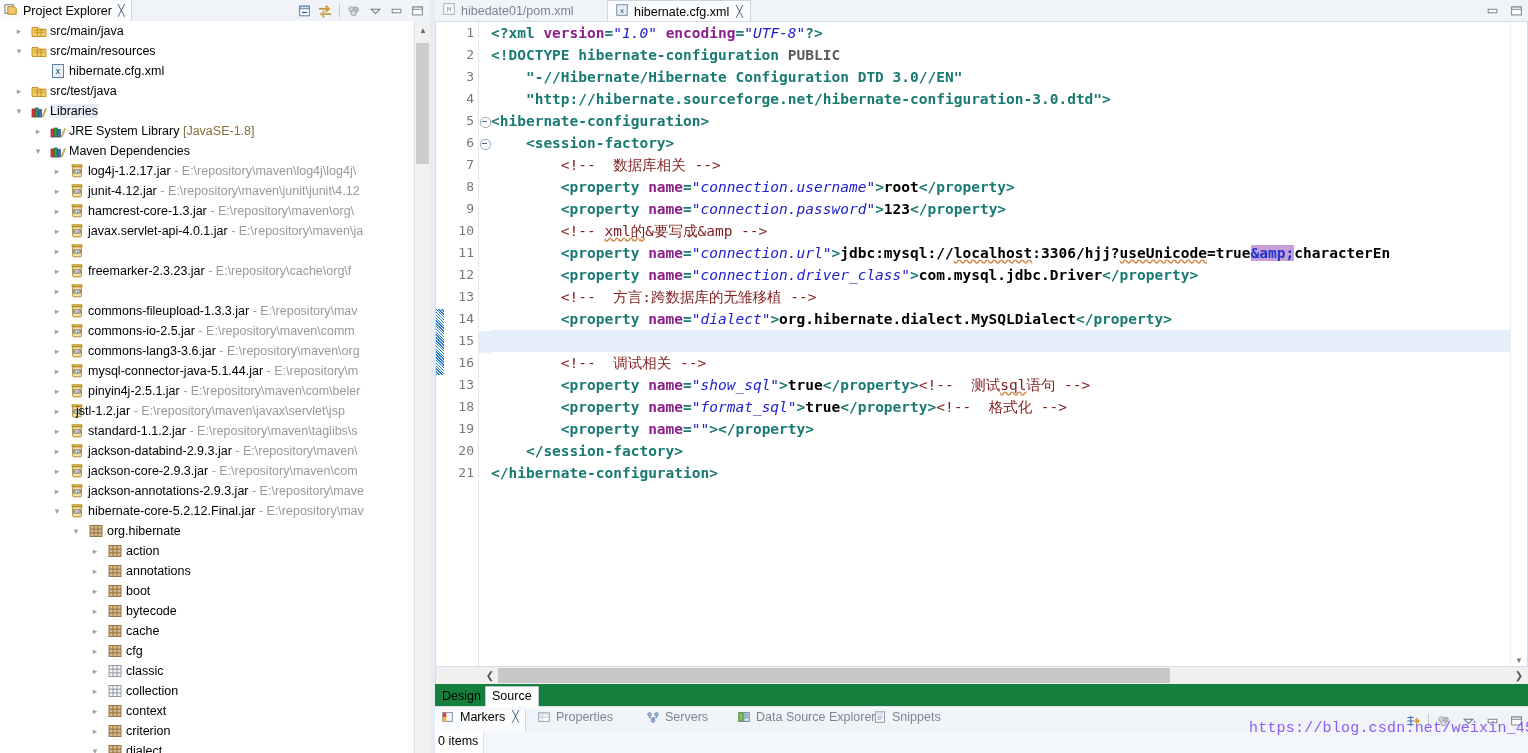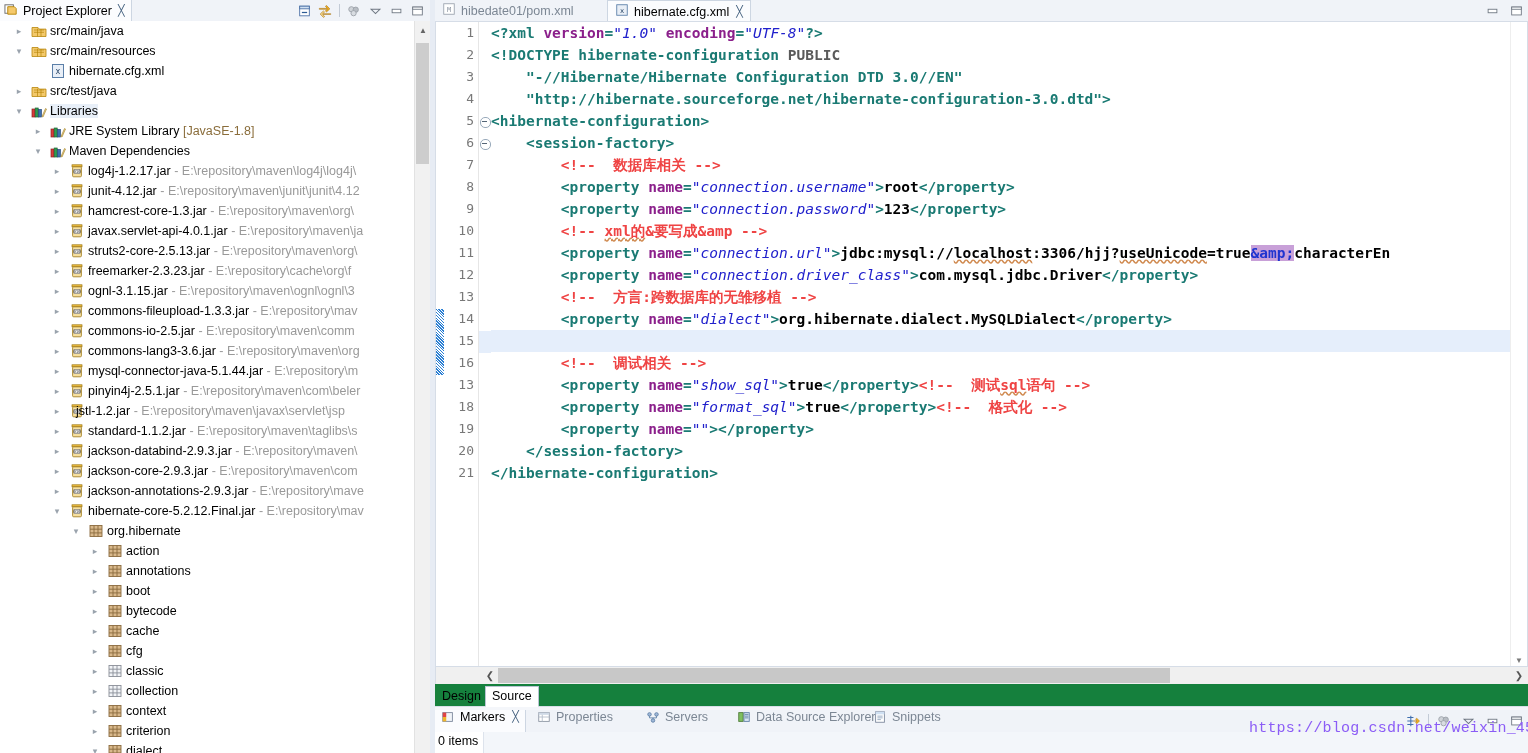--- a/index.html
+++ b/index.html
@@ -65,21 +65,21 @@
   .foldmark:after{content:"";position:absolute;left:1px;top:3px;width:5px;height:1px;background:#567;}
 
   #code{position:absolute;left:55px;top:0;right:17px;height:100%;overflow:hidden;
       font-family:"DejaVu Sans Mono",monospace;font-size:14.5px;}
   .cl{height:22px;line-height:22px;white-space:pre;}
   .cl.hl{background:#e5eefb;}
   .tg{color:#1a7a73;font-weight:bold;}      
   .at{color:#8b1f8b;font-weight:bold;}      
   .av{color:#2020cc;font-style:italic;}     
   .tx{color:#000;font-weight:bold;}         
-  .cm{color:#ef4444;font-weight:bold;}      
+  .cm{color:#7f1d1d;font-weight:normal;}      
   .kw{color:#5a5a5a;font-weight:bold;}      
   .ent{color:#1f35d0;background:#c8a0d8;font-weight:bold;}
   .sq{text-decoration:underline wavy #d08a50;text-decoration-skip-ink:none;}
 
   #ed-vsb{position:absolute;right:0;top:0;width:16px;height:100%;background:#fff;border-left:1px solid #eee;}
   #ed-vsb .dn{position:absolute;bottom:1px;left:0;width:16px;text-align:center;color:#7a7a7a;font-size:8px;}
 
   #ed-hsb{position:absolute;left:0;top:667px;width:1093px;height:17px;background:#f0f0f0;
       border-left:1px solid #d6dde7;border-right:1px solid #d6dde7;}
   #ed-hsb .lf,#ed-hsb .rt{position:absolute;top:0;width:16px;height:17px;line-height:17px;
@@ -275,41 +275,39 @@
           <span class="lbl" style="left: 88px;"><span>javax.servlet-api-4.0.1.jar<span class="dim"> - E:\repository\maven\ja</span></span></span>
         </div>
         <div class="row">
           <span class="arw" style="left: 51px;">▸</span>
           <span class="ico" style="left: 69px;"><svg width="16" height="16" viewBox="0 0 16 16">
               <rect x="3" y="1.8" width="10" height="2" fill="#f0c040" stroke="#9a7410" stroke-width=".7"></rect>
               <rect x="3.6" y="3.8" width="8.8" height="10" rx="1" fill="#f6e0a0" stroke="#9a7410" stroke-width=".8"></rect>
               <rect x="5" y="6.6" width="6" height="4" fill="#fff" stroke="#6d6d6d" stroke-width=".6"></rect>
               <text x="8" y="10" font-size="4.2" text-anchor="middle" fill="#333" font-family="monospace">010</text>
             </svg></span>
-          <span class="lbl" style="left: 88px;"><span>struts2-core-2.5.13.jar<span class="dim"> - E:\repository\maven\org\</span></span></span>
         </div>
         <div class="row">
           <span class="arw" style="left: 51px;">▸</span>
           <span class="ico" style="left: 69px;"><svg width="16" height="16" viewBox="0 0 16 16">
               <rect x="3" y="1.8" width="10" height="2" fill="#f0c040" stroke="#9a7410" stroke-width=".7"></rect>
               <rect x="3.6" y="3.8" width="8.8" height="10" rx="1" fill="#f6e0a0" stroke="#9a7410" stroke-width=".8"></rect>
               <rect x="5" y="6.6" width="6" height="4" fill="#fff" stroke="#6d6d6d" stroke-width=".6"></rect>
               <text x="8" y="10" font-size="4.2" text-anchor="middle" fill="#333" font-family="monospace">010</text>
             </svg></span>
           <span class="lbl" style="left: 88px;"><span>freemarker-2.3.23.jar<span class="dim"> - E:\repository\cache\org\f</span></span></span>
         </div>
         <div class="row">
           <span class="arw" style="left: 51px;">▸</span>
           <span class="ico" style="left: 69px;"><svg width="16" height="16" viewBox="0 0 16 16">
               <rect x="3" y="1.8" width="10" height="2" fill="#f0c040" stroke="#9a7410" stroke-width=".7"></rect>
               <rect x="3.6" y="3.8" width="8.8" height="10" rx="1" fill="#f6e0a0" stroke="#9a7410" stroke-width=".8"></rect>
               <rect x="5" y="6.6" width="6" height="4" fill="#fff" stroke="#6d6d6d" stroke-width=".6"></rect>
               <text x="8" y="10" font-size="4.2" text-anchor="middle" fill="#333" font-family="monospace">010</text>
             </svg></span>
-          <span class="lbl" style="left: 88px;"><span>ognl-3.1.15.jar<span class="dim"> - E:\repository\maven\ognl\ognl\3</span></span></span>
         </div>
         <div class="row">
           <span class="arw" style="left: 51px;">▸</span>
           <span class="ico" style="left: 69px;"><svg width="16" height="16" viewBox="0 0 16 16">
               <rect x="3" y="1.8" width="10" height="2" fill="#f0c040" stroke="#9a7410" stroke-width=".7"></rect>
               <rect x="3.6" y="3.8" width="8.8" height="10" rx="1" fill="#f6e0a0" stroke="#9a7410" stroke-width=".8"></rect>
               <rect x="5" y="6.6" width="6" height="4" fill="#fff" stroke="#6d6d6d" stroke-width=".6"></rect>
               <text x="8" y="10" font-size="4.2" text-anchor="middle" fill="#333" font-family="monospace">010</text>
             </svg></span>
           <span class="lbl" style="left: 88px;"><span>commons-fileupload-1.3.3.jar<span class="dim"> - E:\repository\mav</span></span></span>

